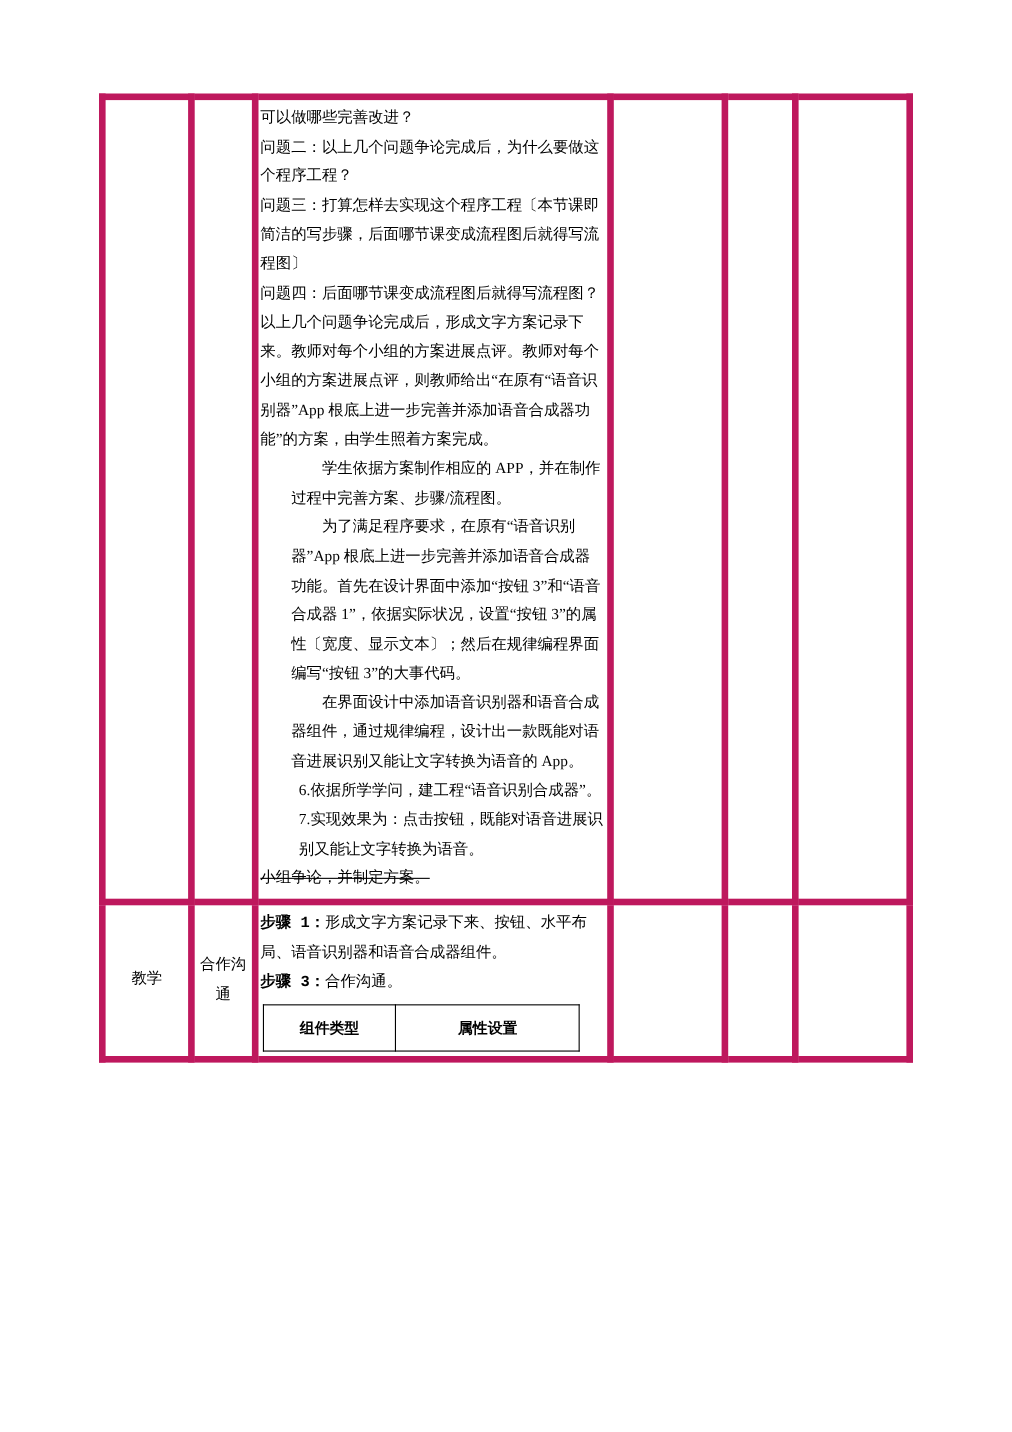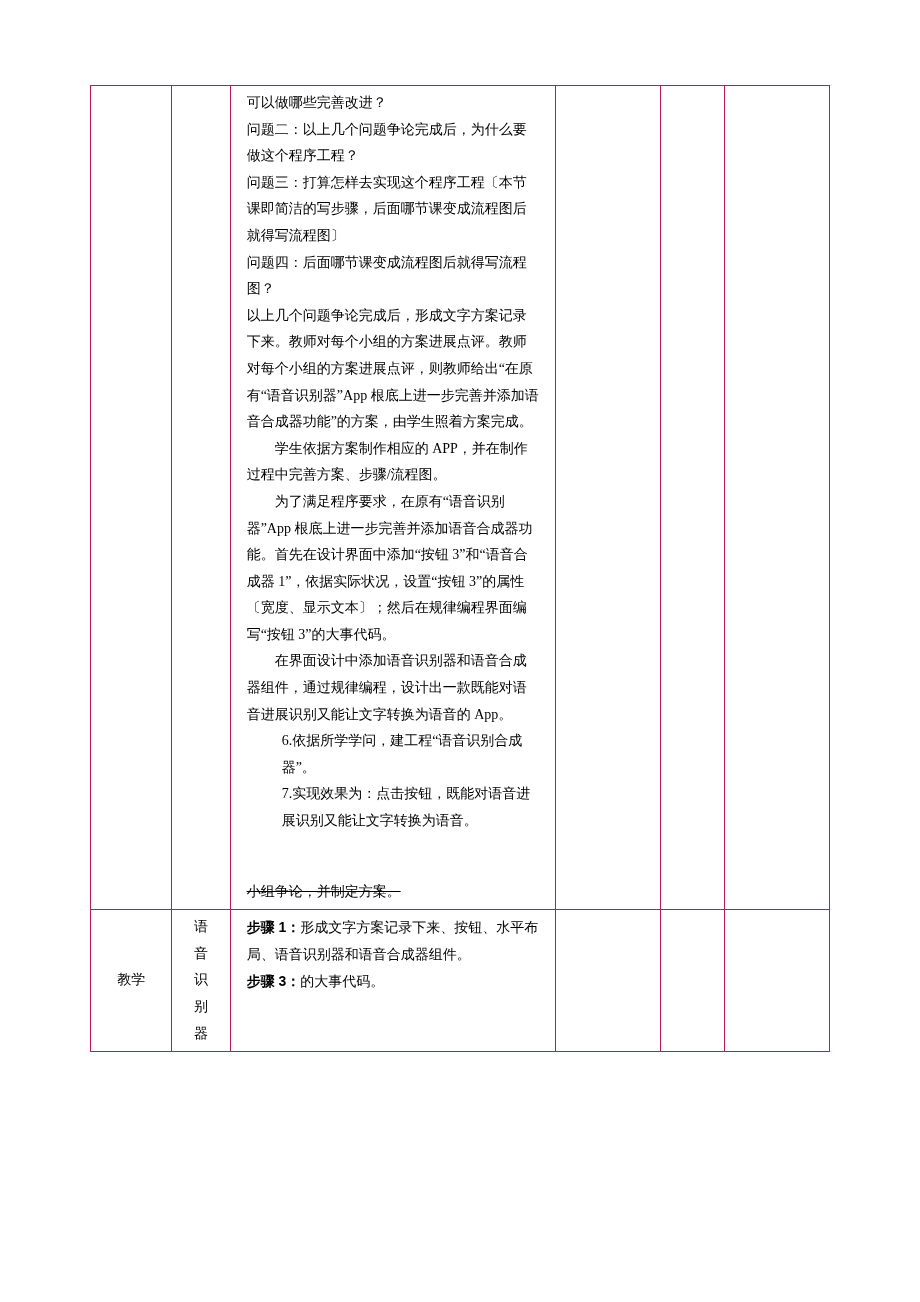--- a/index.html
+++ b/index.html
@@ -13,35 +13,35 @@
   }
   .page {
     padding: 85px 90px 40px 90px;
   }
   table.main {
     border-collapse: collapse;
     width: 100%;
     table-layout: fixed;
   }
   table.main td {
-    border: 1px solid #be185d;
+    border: 6px solid #be185d;
     vertical-align: top;
-    padding: 4px 16px;
+    padding: 4px 2px;
     line-height: 1.9;
   }
   .col-a { width: 70px; }
   .col-b { width: 50px; }
   .col-c { width: 280px; }
   .col-d { width: 90px; }
   .col-e { width: 55px; }
   .col-f { width: 90px; }
   .center-v { vertical-align: middle !important; text-align: center; }
-  .indent { text-indent: 2em; }
-  .strike { text-decoration: line-through; margin-top: 44px; }
-  .bold { font-weight: bold; font-family: Liberation Sans, sans-serif; text-align: right; }
+  .indent { text-indent: 2em; margin-left: 28px; }
+  .strike { text-decoration: line-through; }
+  .bold { font-weight: bold; font-family: Liberation Mono, monospace; text-align: right; }
   .list-indent { padding-left: 2.5em; }
 
   table.inner {
     border-collapse: collapse;
     width: 92%;
     margin: 6px 0 0 2px;
   }
   table.inner td {
     border: 1px solid #000;
     padding: 8px 6px;
@@ -84,28 +84,40 @@
       <div class="list-indent">7.实现效果为：点击按钮，既能对语音进展识别又能让文字转换为语音。</div>
       <div class="strike">小组争论，并制定方案。</div>
     </td>
     <td></td>
     <td></td>
     <td></td>
   </tr>
 
   <tr>
     <td class="center-v">教学</td>
-    <td class="center-v">语音识别器</td>
+    <td class="center-v">合作沟通</td>
     <td>
       <div>
         <span class="bold">步骤 1：</span><span>形成文字方案记录下来、按钮、水平布局、语音识别器和语音合成器组件。</span>
       </div>
       <div>
-        <span class="bold">步骤 3：</span><span>的大事代码。</span>
+        <span class="bold">步骤 3：</span><span>合作沟通。</span>
       </div>
+      <table class="inner">
+        <colgroup>
+                <col class="inner-a">
+                <col class="inner-b">
+              </colgroup>
+        <tbody>
+                <tr>
+          <td>组件类型</td>
+          <td>属性设置</td>
+        </tr>
+      </tbody>
+            </table>
     </td>
     <td></td>
     <td></td>
     <td></td>
   </tr>
 
 </tbody>
     </table>
 </div>
 

